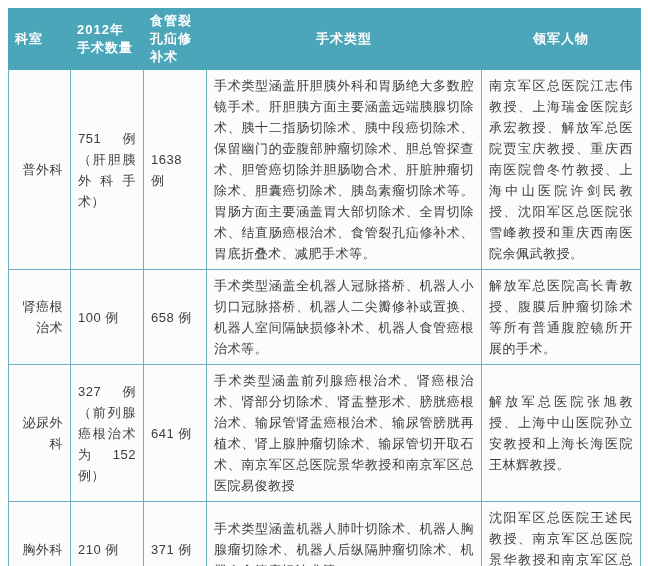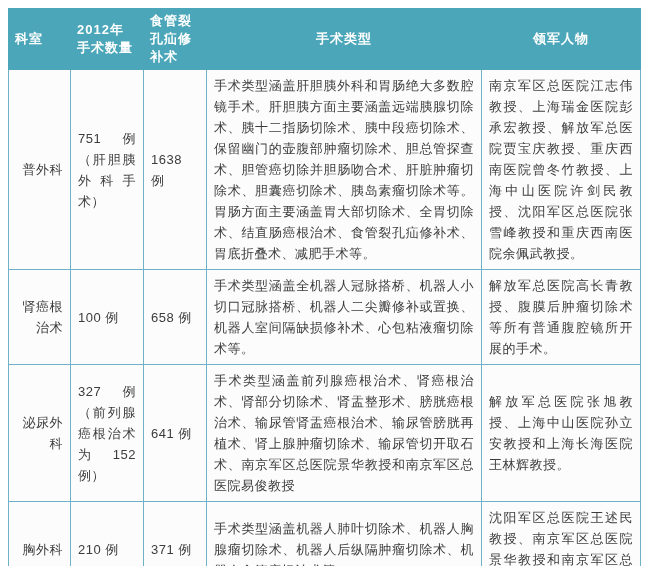--- a/index.html
+++ b/index.html
@@ -90,21 +90,21 @@
         <td class="c-dept">普外科</td>
         <td class="c-count">751 例（肝胆胰外科手术）</td>
         <td class="c-total">1638 例</td>
         <td class="c-types">手术类型涵盖肝胆胰外科和胃肠绝大多数腔镜手术。肝胆胰方面主要涵盖远端胰腺切除术、胰十二指肠切除术、胰中段癌切除术、保留幽门的壶腹部肿瘤切除术、胆总管探查术、胆管癌切除并胆肠吻合术、肝脏肿瘤切除术、胆囊癌切除术、胰岛素瘤切除术等。胃肠方面主要涵盖胃大部切除术、全胃切除术、结直肠癌根治术、食管裂孔疝修补术、胃底折叠术、减肥手术等。</td>
         <td class="c-leaders">南京军区总医院江志伟教授、上海瑞金医院彭承宏教授、解放军总医院贾宝庆教授、重庆西南医院曾冬竹教授、上海中山医院许剑民教授、沈阳军区总医院张雪峰教授和重庆西南医院余佩武教授。</td>
       </tr>
       <tr class="r1">
         <td class="c-dept">肾癌根治术</td>
         <td class="c-count">100 例</td>
         <td class="c-total">658 例</td>
-        <td class="c-types">手术类型涵盖全机器人冠脉搭桥、机器人小切口冠脉搭桥、机器人二尖瓣修补或置换、机器人室间隔缺损修补术、心包粘液瘤切除术等。</td>
+        <td class="c-types">手术类型涵盖全机器人冠脉搭桥、机器人小切口冠脉搭桥、机器人二尖瓣修补或置换、机器人室间隔缺损修补术、机器人食管癌根治术等。</td>
         <td class="c-leaders">解放军总医院高长青教授、腹膜后肿瘤切除术等所有普通腹腔镜所开展的手术。</td>
       </tr>
       <tr class="r2">
         <td class="c-dept">泌尿外科</td>
         <td class="c-count">327 例（前列腺癌根治术为152例）</td>
         <td class="c-total">641 例</td>
         <td class="c-types">手术类型涵盖前列腺癌根治术、肾癌根治术、肾部分切除术、肾盂整形术、膀胱癌根治术、输尿管肾盂癌根治术、输尿管膀胱再植术、肾上腺肿瘤切除术、输尿管切开取石术、南京军区总医院景华教授和南京军区总医院易俊教授</td>
         <td class="c-leaders">解放军总医院张旭教授、上海中山医院孙立安教授和上海长海医院王林辉教授。</td>
       </tr>
       <tr class="r3">

